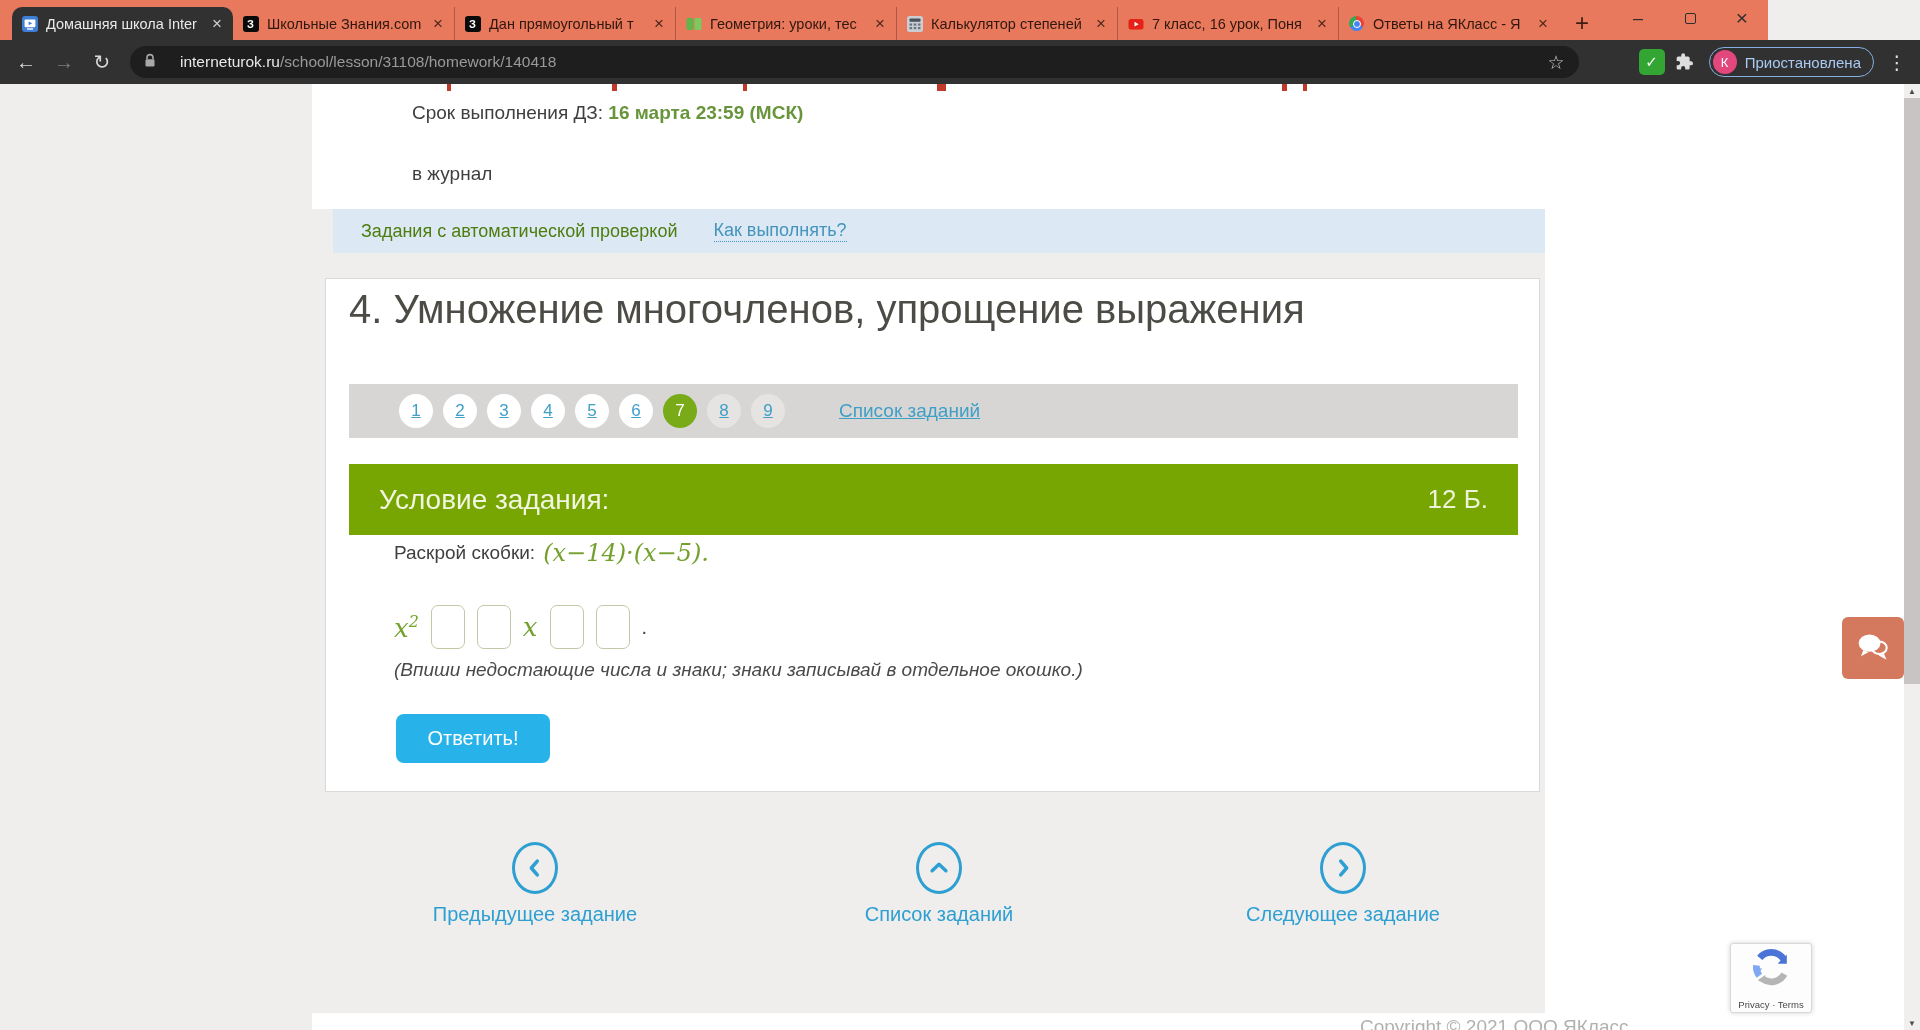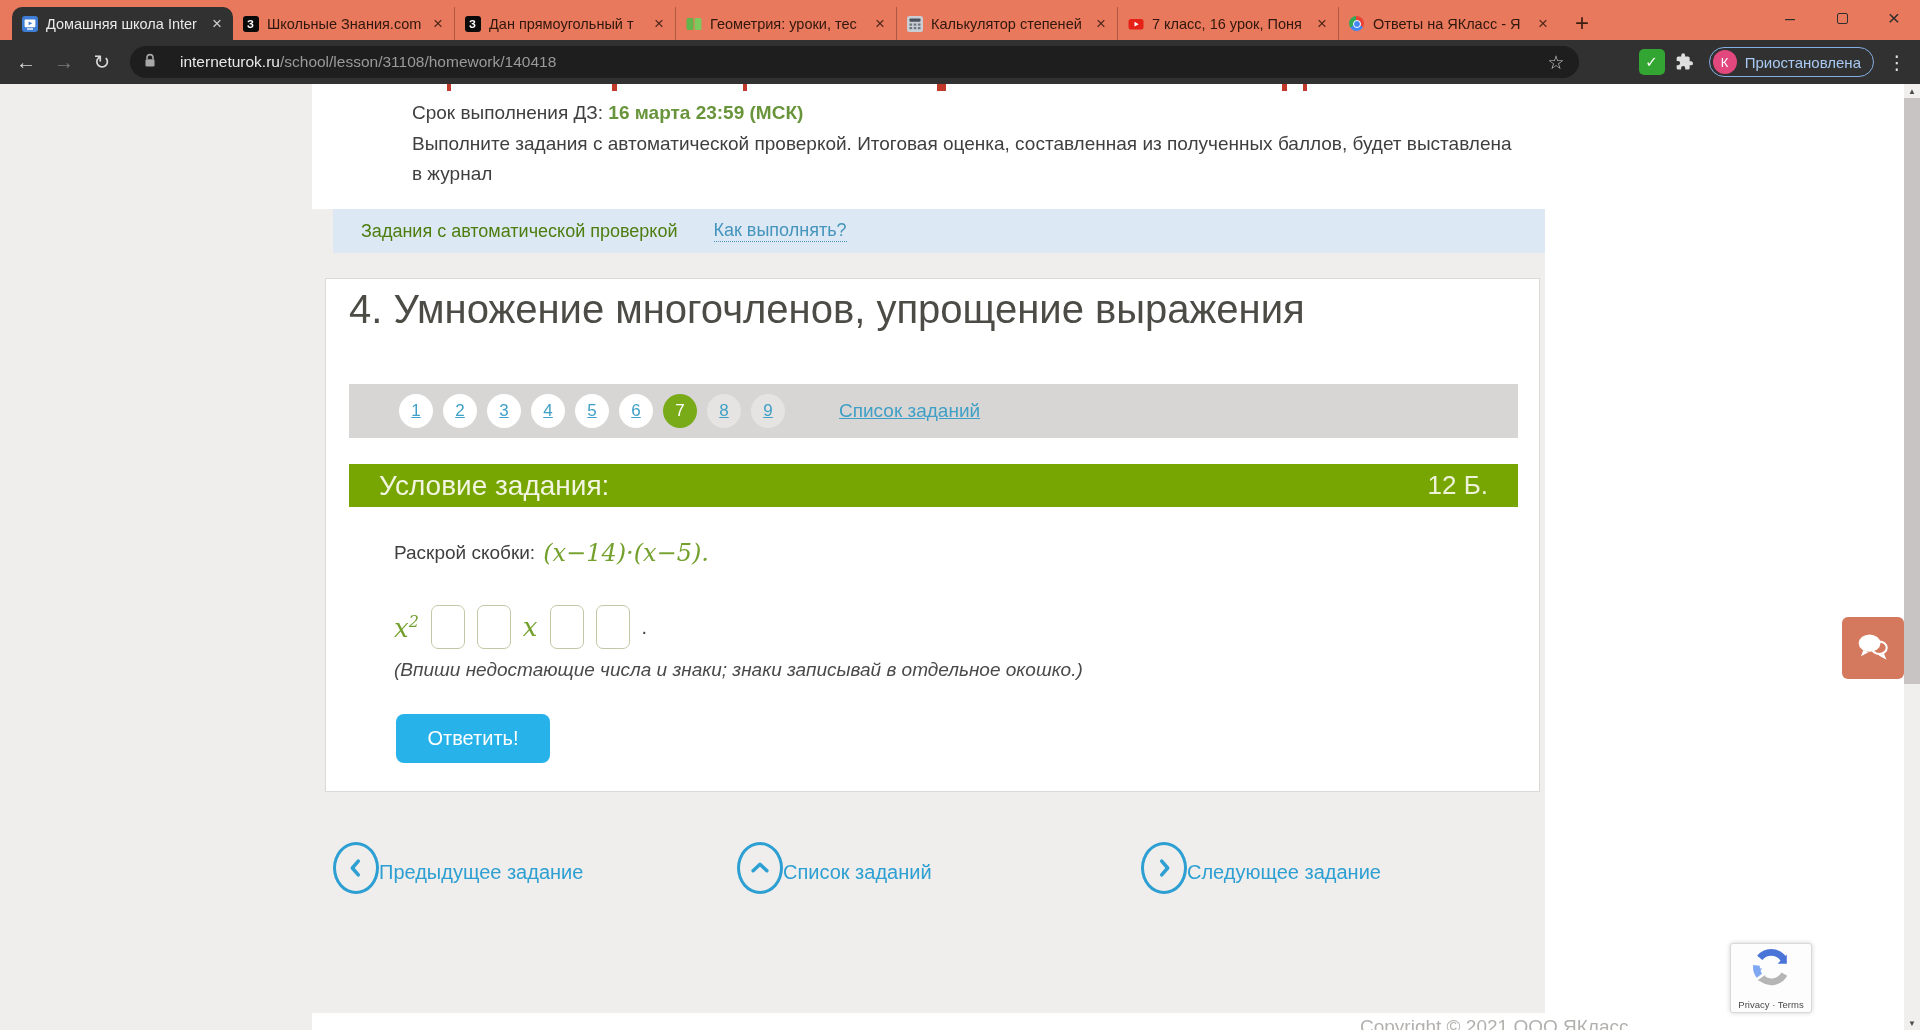--- a/index.html
+++ b/index.html
@@ -1,21 +1,21 @@
 <!DOCTYPE html>
 <html><head>
 <meta charset="utf-8">
 <style>
   * { margin:0; padding:0; box-sizing:border-box; }
   html,body { width:1920px; height:1030px; overflow:hidden; }
   body { font-family:"Liberation Sans","DejaVu Sans",sans-serif; background:#000; }
   .screen { position:relative; width:1920px; height:1030px; overflow:hidden; background:#efeeec; }
 
   
-  .tabbar { position:absolute; left:0; top:0; width:1920px; height:40px; background:#e8795c;
+  .tabbar { position:absolute; left:0; top:0; width:1768px; height:40px; background:#e8795c;
             display:flex; align-items:flex-end; padding-left:12px; }
   .tab { width:221px; height:33px; display:flex; align-items:center; gap:8px; padding:0 9px;
          color:#31170d; font-size:14.5px; position:relative; flex:none; }
   .tab.active { background:#313131; border-radius:10px 10px 0 0; color:#e9e9e9; }
   .tab.divl { border-left:1px solid rgba(40,10,5,.3); }
   .tab-title { flex:1; overflow:hidden; white-space:nowrap; }
   .tab-close { font-size:17px; line-height:1; opacity:.85; padding:0 2px; }
   .fav { width:17px; height:17px; flex:none; display:flex; align-items:center; justify-content:center; }
   .fav svg { width:16px; height:16px; }
   .fav-znan { width:16px; height:16px; background:#0a0a0a; border-radius:3px; color:#fff;
@@ -76,21 +76,21 @@
           border:1px solid #dbd9d7; }
   .card-title { position:absolute; left:23px; top:8px; font-size:40px; color:#4c4b45; white-space:nowrap; }
   .numnav { position:absolute; left:23px; top:105px; width:1169px; height:54px; background:#d8d6d4;
             display:flex; align-items:center; padding-left:50px; gap:10px; }
   .numcircle { width:34px; height:34px; border-radius:50%; background:#fff; display:flex; align-items:center;
                justify-content:center; font-size:17px; color:#3f9fc6; text-decoration:underline; flex:none; }
   .numcircle.muted { background:#e6e4e2; }
   .numcircle.active { background:#79ab18; color:#fff; text-decoration:none; }
   .numnav-link { margin-left:44px; color:#3f9fc6; font-size:19px; text-decoration:underline; white-space:nowrap; }
 
-  .cond-header { position:absolute; left:23px; top:185px; width:1169px; height:43px; background:#77a603;
+  .cond-header { position:absolute; left:23px; top:185px; width:1169px; height:71px; background:#77a603;
                  display:flex; align-items:center; justify-content:space-between; padding:0 30px; }
   .cond-label { color:#f2f5e0; font-size:28px; }
   .cond-points { color:#eef3d8; font-size:26px; }
 
   .math { font-family:"DejaVu Serif",serif; font-style:italic; color:#74a12e; }
   .prompt-row { position:absolute; left:68px; top:260px; font-size:19px; color:#3f3f3f; display:flex;
                 align-items:center; gap:8px; }
   .prompt-row .math { font-size:24px; }
 
   .answer-row { position:absolute; left:68px; top:326px; display:flex; align-items:center; gap:12px; }
@@ -100,21 +100,21 @@
             font-size:18px; text-align:center; color:#3f3f3f; }
   .ansdot { color:#3f3f3f; font-size:20px; }
 
   .note { position:absolute; left:68px; top:380px; font-style:italic; font-size:19px; color:#4a4a4a; white-space:nowrap; }
 
   .submit { position:absolute; left:70px; top:435px; width:154px; height:49px; background:#27b2e9; border:none;
             border-radius:8px; color:#fff; font-size:20px; font-family:inherit; }
 
   
   .bottom-nav { position:absolute; left:333px; top:758px; width:1212px; display:flex; }
-  .bn-item { flex:1; display:flex; align-items:center; }
+  .bn-item { flex:1; display:flex; flex-direction:column; align-items:center; }
   .bn-circle { width:46px; height:52px; border:3px solid #2d9fd2; border-radius:50%; display:flex;
                align-items:center; justify-content:center; margin-bottom:9px; background:transparent; }
   .bn-label { color:#2d9fd2; font-size:20px; white-space:nowrap; }
 
   .copyright { position:absolute; left:1360px; top:932px; font-size:19px; color:#b3b1ae; white-space:nowrap; }
 
   
   .recaptcha { position:absolute; left:1730px; top:859px; width:82px; height:70px; background:#fdfdfd;
                border:1px solid #d8d8d8; border-radius:3px; box-shadow:0 0 5px rgba(0,0,0,.18);
                display:flex; flex-direction:column; align-items:center; justify-content:center; }
@@ -255,21 +255,20 @@
       <div class="remnant" style="left:625px;width:9px;"></div>
       <div class="remnant" style="left:970px;width:5px;"></div>
       <div class="remnant" style="left:991px;width:4px;"></div>
 
     </div>
 
     <div class="txtline deadline">
       <span>Срок выполнения ДЗ:</span>
       <b>16 марта 23:59 (МСК)</b>
     </div>
-    <div class="txtline instr1">Выполните задания с автоматической проверкой. Итоговая оценка, составленная из полученных баллов, будет выставлена</div>
     <div class="txtline instr2">в журнал</div>
 
     <div class="bluebar">
       <span class="bluebar-label">Задания с автоматической проверкой</span>
       <a class="bluebar-link">Как выполнять?</a>
     </div>
 
     <div class="card">
       <div class="card-title">4. Умножение многочленов, упрощение выражения</div>
 

